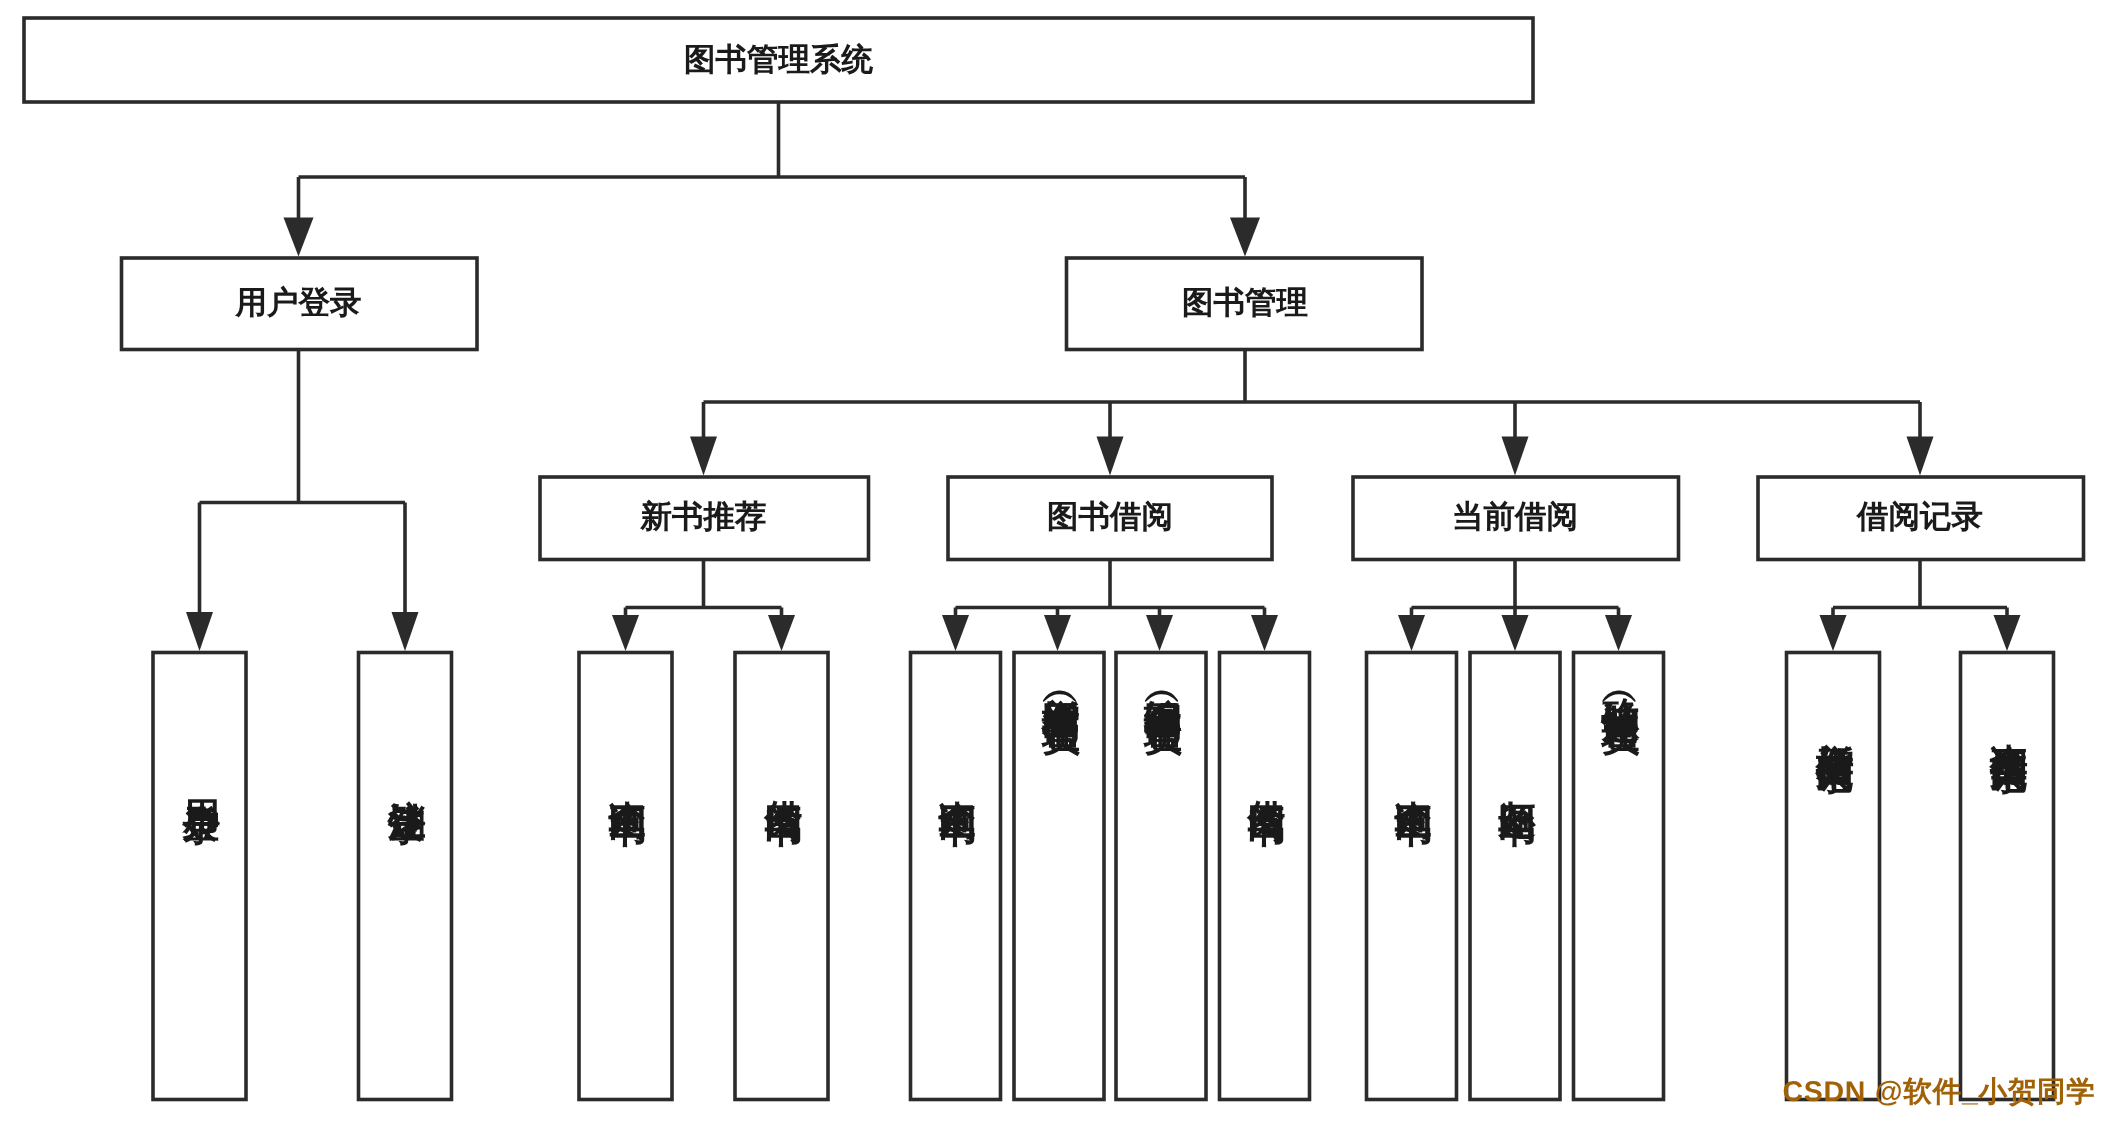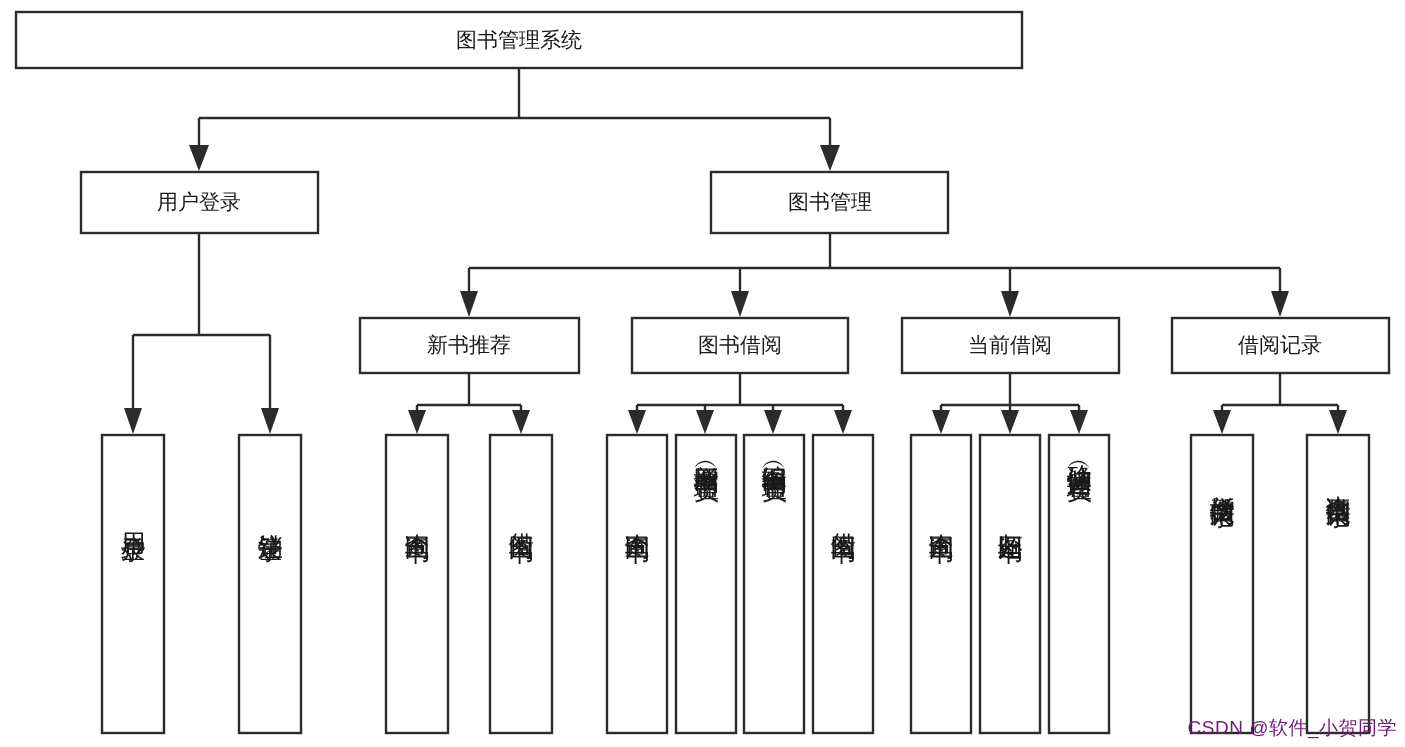--- a/index.html
+++ b/index.html
@@ -12,20 +12,21 @@
     width: 1405px;
     height: 747px;
     font-family: "Liberation Sans", "DejaVu Sans", sans-serif;
     overflow: hidden;
   }
   #diagram-root {
     position: relative;
     width: 1405px;
     height: 747px;
     background: #ffffff;
+    font-weight: bold;
   }
   svg#flow-svg {
     position: absolute;
     left: 0;
     top: 0;
     width: 1405px;
     height: 747px;
   }
   .node-box {
     fill: #ffffff;
@@ -65,21 +66,21 @@
     letter-spacing: 2px;
     color: #1a1a1a;
     white-space: nowrap;
   }
   .watermark {
     position: absolute;
     right: 8px;
     bottom: 6px;
     font-family: "Liberation Sans", "DejaVu Sans", sans-serif;
     font-size: 19px;
-    color: #701a75;
+    color: #a16207;
     letter-spacing: 0.5px;
     white-space: nowrap;
   }
 </style>
 </head>
 <body>
 
 <div id="diagram-root">
 
   <svg id="flow-svg" viewBox="0 0 1405 747">

